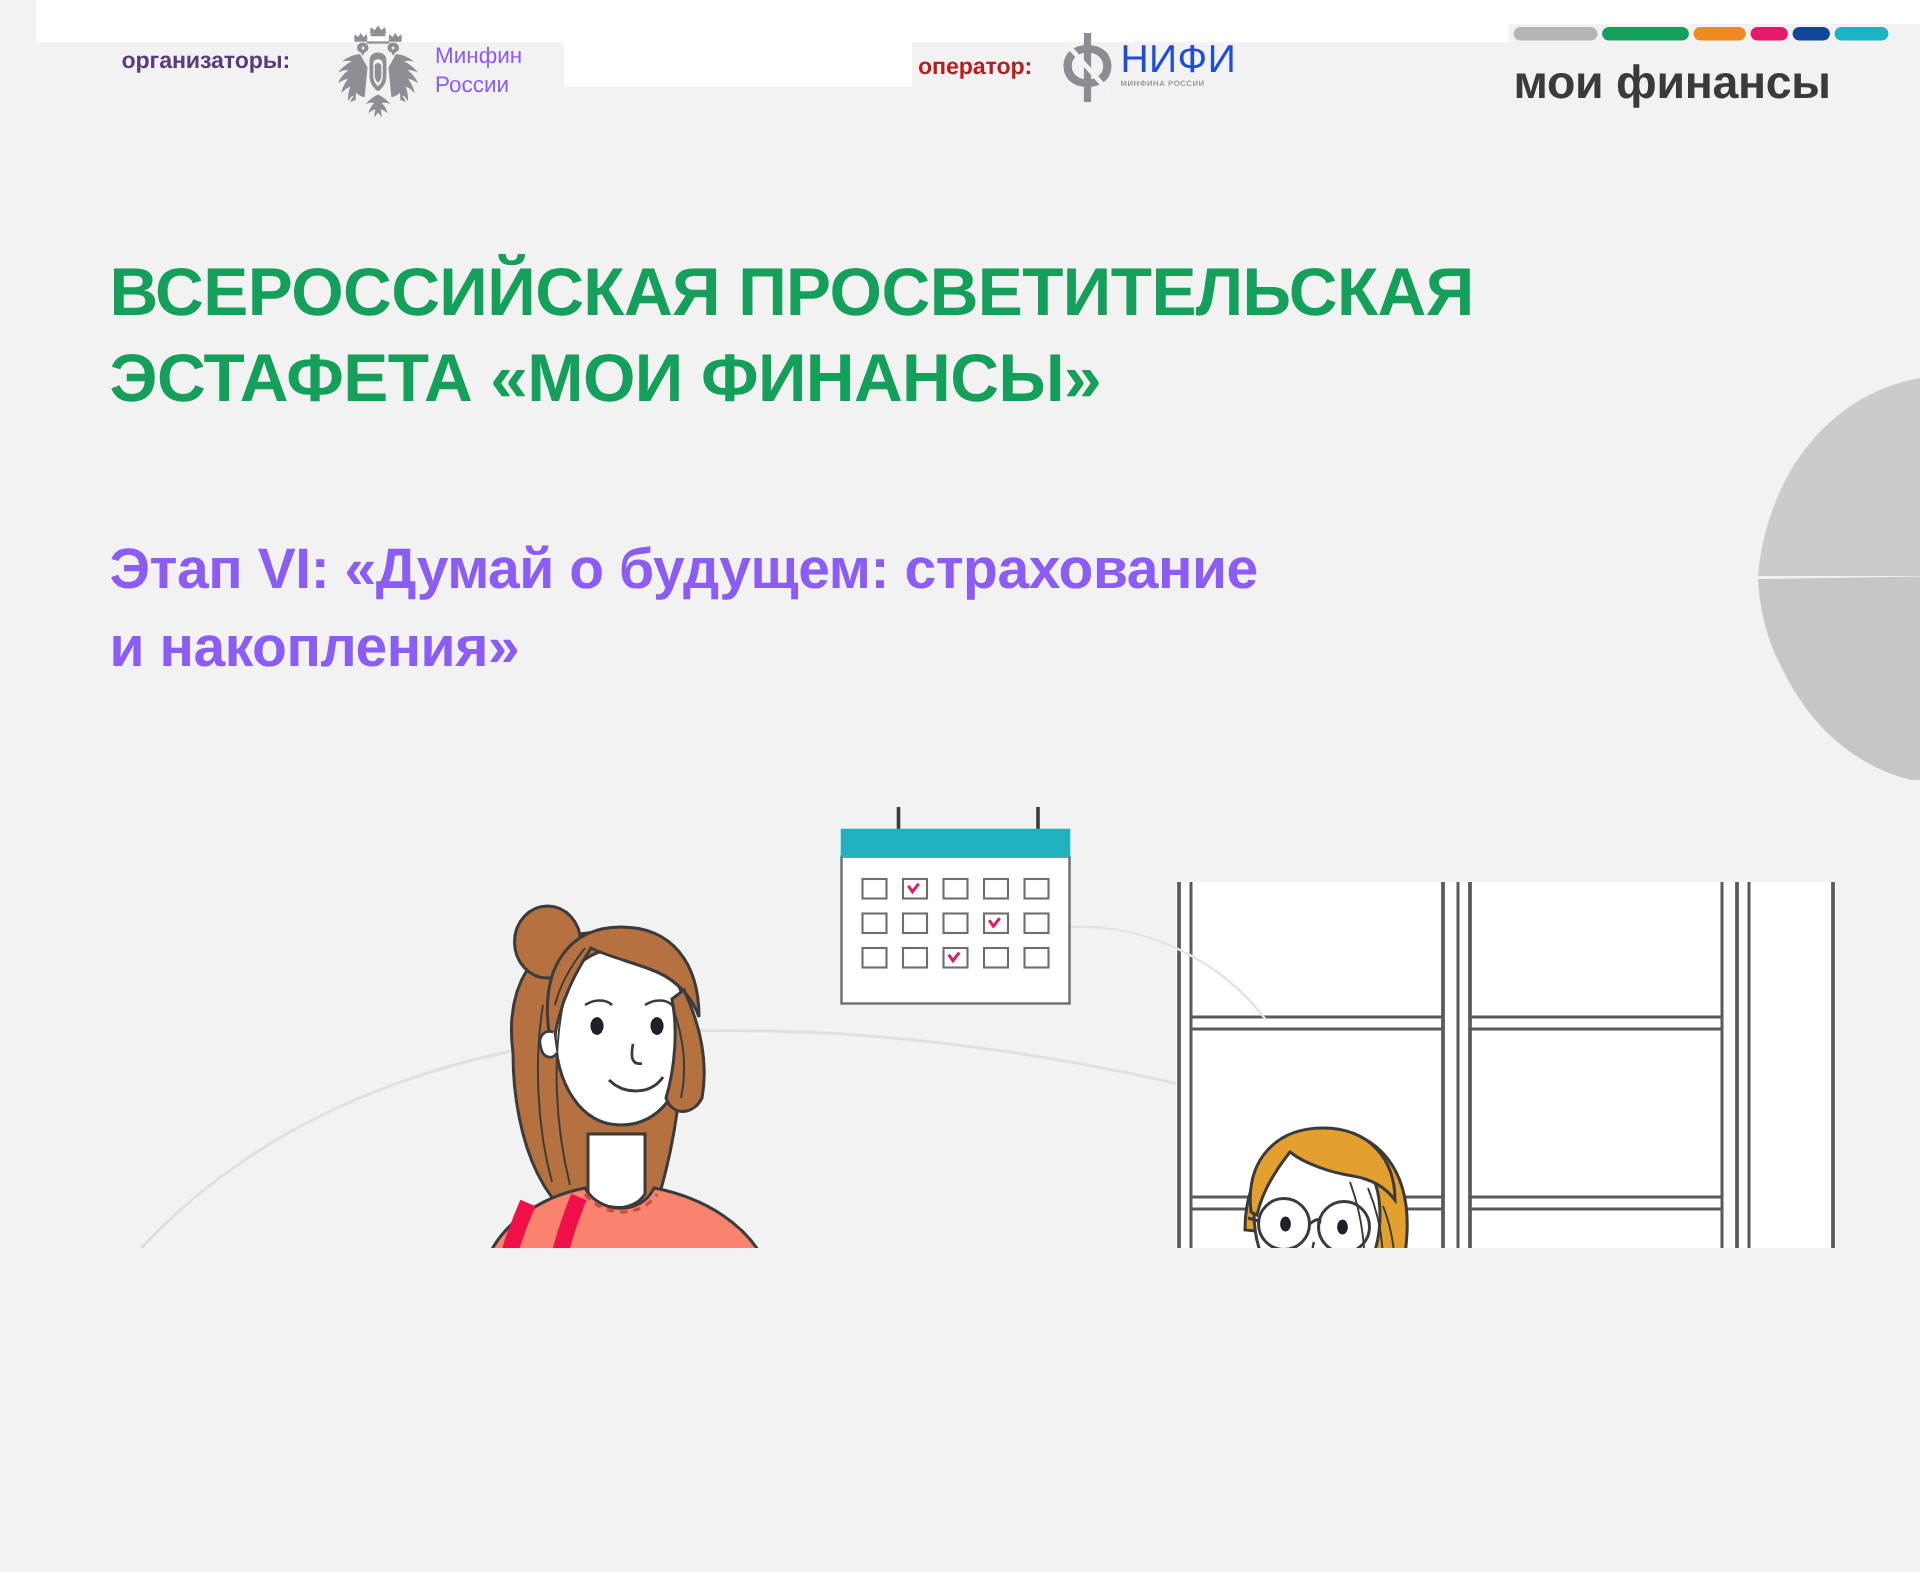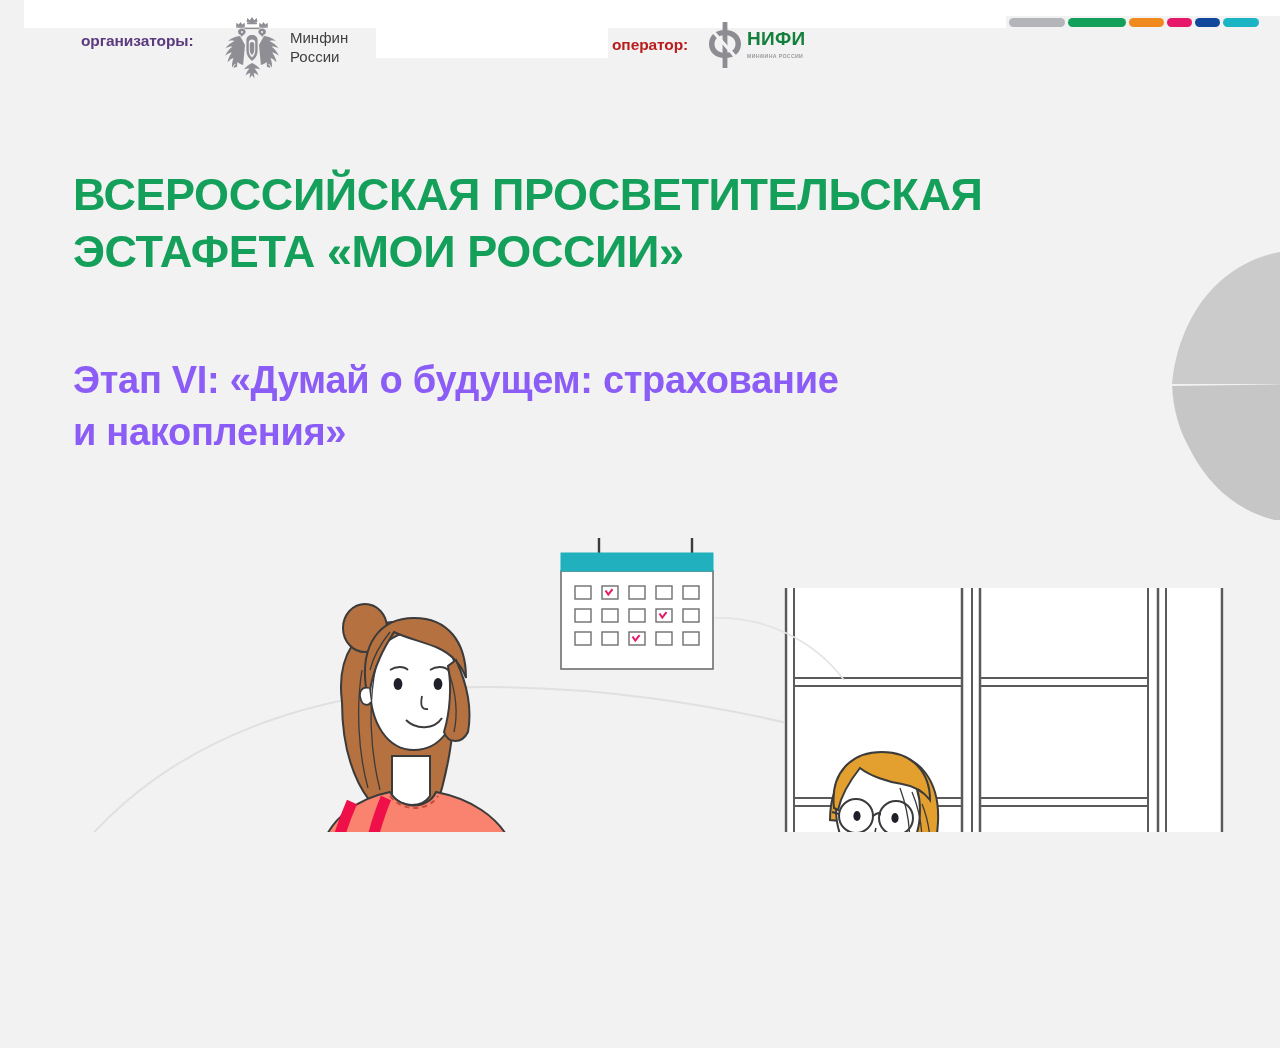--- a/index.html
+++ b/index.html
@@ -81,41 +81,41 @@
     width: 160px;
     height: 70px;
     display: flex;
     align-items: center;
     gap: 8px;
   }
   .minfin-emblem { width: 60px; height: 66px; flex: none; }
   .minfin-text {
     font-size: 15px;
     line-height: 19px;
-    color: #404040;
+    color: #8b5cf6;
     font-weight: 400;
     white-space: pre-line;
   }
 
   .nifi-logo {
     position: absolute;
     left: 684px;
     top: 22px;
     width: 120px;
     height: 50px;
     display: flex;
     align-items: flex-start;
     gap: 5px;
   }
   .nifi-mark { width: 34px; height: 46px; flex: none; }
   .nifi-words { padding-top: 4px; }
   .nifi-title {
-    font-size: 19px;
-    font-weight: 700;
-    color: #15803d;
+    font-size: 26px;
+    font-weight: 400;
+    color: #1d4ed8;
     line-height: 26px;
     letter-spacing: 0.3px;
   }
   .nifi-sub {
     font-size: 5.2px;
     font-weight: 700;
     color: #9a9aa0;
     letter-spacing: 0.35px;
     line-height: 7px;
     margin-top: 1px;
@@ -264,25 +264,26 @@
 
     <div class="brand-logo">
       <div class="brand-bars">
         <span class="brand-bar" style="width:62px;background:#b3b5b8"></span>
         <span class="brand-bar" style="width:63px;background:#14a05a"></span>
         <span class="brand-bar" style="width:39px;background:#f08a1e"></span>
         <span class="brand-bar" style="width:27px;background:#e5186a"></span>
         <span class="brand-bar" style="width:27px;background:#11479b"></span>
         <span class="brand-bar" style="width:40px;background:#1ab5c4"></span>
       </div>
+      <div class="brand-name">мои финансы</div>
     </div>
   </div>
 
   <h1 class="title-main">ВСЕРОССИЙСКАЯ ПРОСВЕТИТЕЛЬСКАЯ
-ЭСТАФЕТА «МОИ РОССИИ»</h1>
+ЭСТАФЕТА «МОИ ФИНАНСЫ»</h1>
   <h2 class="title-sub">Этап VI: «Думай о будущем: страхование
 и накопления»</h2>
 
   <svg class="illustration" viewBox="0 0 1280 528" preserveAspectRatio="none" aria-hidden="true">
     <defs>
       <clipPath id="frameClip">
           <rect x="0" y="0" width="1280" height="528"></rect>
         </clipPath>
     </defs>
     <g clip-path="url(#frameClip)">

